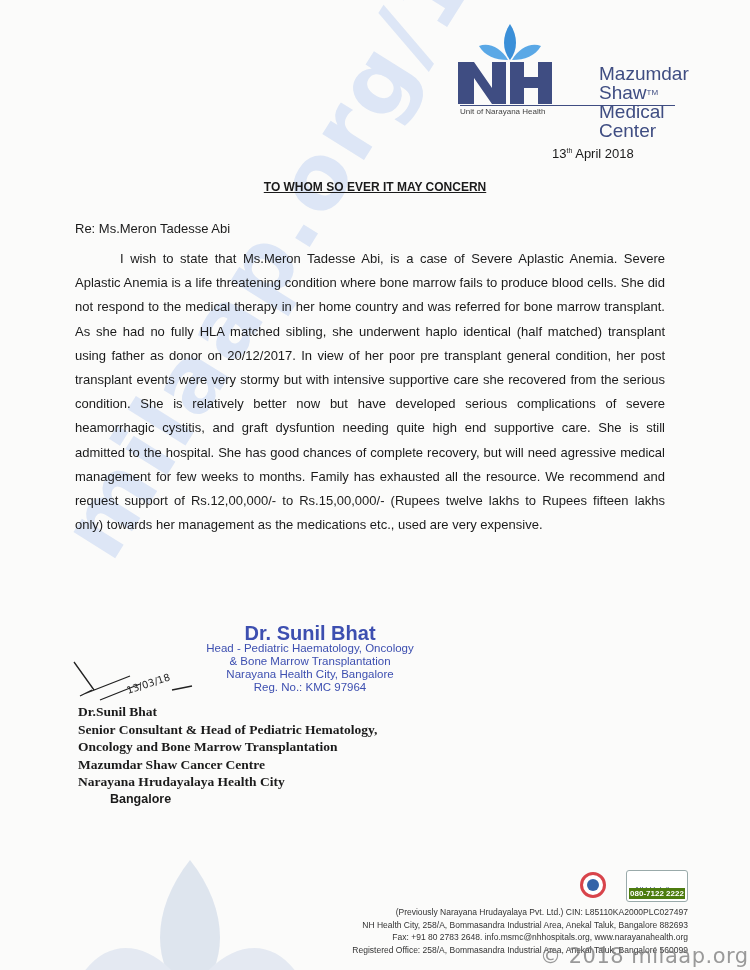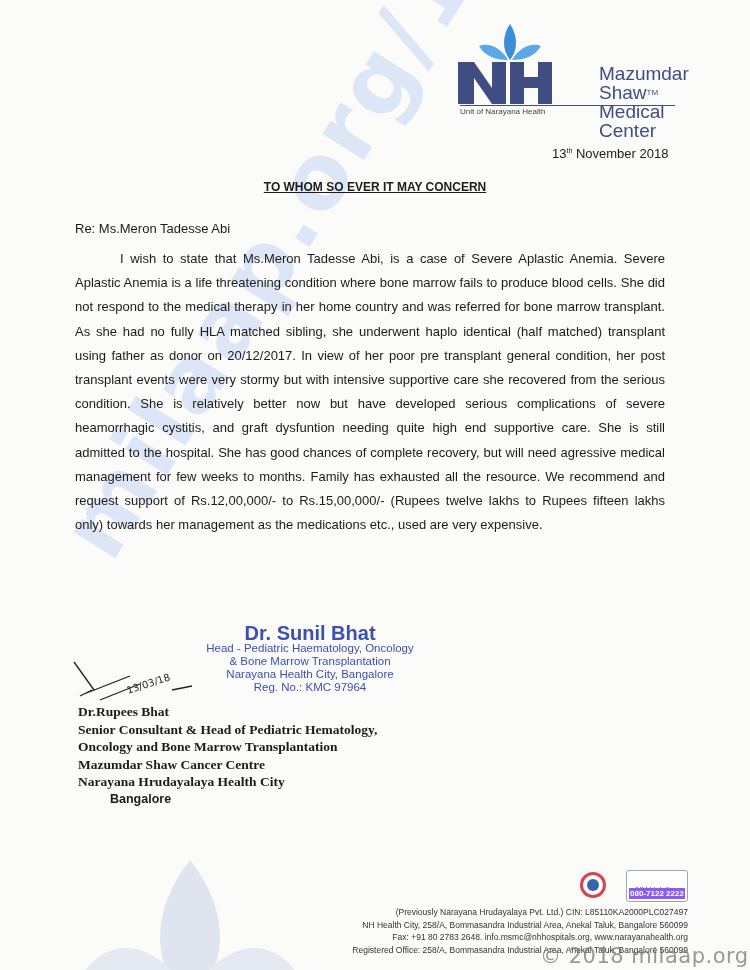--- a/index.html
+++ b/index.html
@@ -49,21 +49,21 @@
     font-family: "Liberation Serif", serif; font-weight: bold; font-size: 13.5px; line-height: 17.5px;
   }
   .sig-block .city { font-family: Liberation Sans, sans-serif; font-size: 12.5px; padding-left: 32px; }
   .badges { position: absolute; left: 580px; top: 870px; }
   .seal { position: absolute; left: 0; top: 2px; width: 26px; height: 26px; border-radius: 50%;
           border: 3px solid #d8444b; box-sizing: border-box; background: #fff; }
   .seal::after { content: ""; position: absolute; left: 4px; top: 4px; width: 12px; height: 12px;
           border-radius: 50%; background: #3564a8; }
   .helpline { position: absolute; left: 46px; top: 0; width: 60px; height: 30px; border: 1px solid #9aa; border-radius: 3px; background: #fff; }
   .helpline .hl-top { font-size: 8px; color: #3f4d82; text-align: center; margin-top: 14px; }
-  .helpline .hl-num { position: absolute; left: 2px; right: 2px; bottom: 2px; height: 11px; background: #8b5cf6; color: #fff;
+  .helpline .hl-num { position: absolute; left: 2px; right: 2px; bottom: 2px; height: 11px; background: #4d7c0f; color: #fff;
                       font-size: 8px; font-weight: bold; text-align: center; line-height: 11px; }
   .footer { position: absolute; right: 62px; top: 906px; text-align: right; font-size: 8.5px; line-height: 12.6px; color: #333; }
   .footer .company { font-weight: bold; }
   .copyright {
     position: absolute; left: 540px; top: 944px; font-size: 21px; color: rgba(120,120,120,0.75);
     font-family: "DejaVu Sans", sans-serif; letter-spacing: 0.5px;
   }
 </style>
 </head>
 <body>
@@ -90,21 +90,21 @@
     </svg>
     <div class="name">
       <span>Mazumdar Shaw</span><span class="tm">TM</span><br>
       <span>Medical Center</span>
     </div>
     <div class="rule"></div>
     <div class="unit">Unit of Narayana Health</div>
   </div>
 
   <div class="date">
-    <span>13</span><sup>th</sup><span> November 2018</span>
+    <span>13</span><sup>th</sup><span> April 2018</span>
   </div>
 
   <div class="title">TO WHOM SO EVER IT MAY CONCERN</div>
 
   <div class="re">
     <div>Re: Ms.Meron Tadesse Abi</div>
   </div>
 
   <p class="body" style="margin:0">I wish to state that Ms.Meron Tadesse Abi, is a case of Severe Aplastic Anemia.  Severe Aplastic Anemia is  a life threatening condition where bone marrow fails to produce blood cells. She did not respond to the medical therapy in her home country and was referred for bone marrow transplant.  As she had no fully HLA matched sibling, she underwent haplo identical (half matched) transplant using father as donor on 20/12/2017.  In view of her poor pre transplant general condition, her post transplant events were very stormy but with intensive supportive care she recovered from the serious condition.  She is relatively better now but have developed serious complications of severe heamorrhagic cystitis, and graft dysfuntion needing quite high end supportive care.  She is still admitted to the hospital.  She has good chances of complete recovery, but will need agressive medical management for few weeks to months.  Family has exhausted all the resource.  We recommend and request support of Rs.12,00,000/- to Rs.15,00,000/- (Rupees twelve lakhs to Rupees fifteen lakhs only) towards her management as the medications etc., used are very expensive.</p>
 
@@ -116,37 +116,37 @@
     <div>Reg. No.: KMC 97964</div>
   </div>
 
   <svg class="signature" viewBox="0 0 130 50">
     <path d="M4 2 L24 30 M22 30 L10 36 M14 34 L60 16 M30 40 L70 24" stroke="#222" stroke-width="1.3" fill="none"></path>
     <text x="58" y="34" font-family="DejaVu Sans" font-size="10" fill="#222" transform="rotate(-18 58 34)">13/03/18</text>
     <path d="M102 30 L122 26" stroke="#222" stroke-width="1.3"></path>
   </svg>
 
   <div class="sig-block">
-    <div>Dr.Rupees Bhat</div>
+    <div>Dr.Sunil Bhat</div>
     <div>Senior Consultant &amp; Head of Pediatric Hematology,</div>
     <div>Oncology and Bone Marrow Transplantation</div>
     <div>Mazumdar Shaw Cancer Centre</div>
     <div>Narayana Hrudayalaya Health City</div>
     <div class="city">Bangalore</div>
   </div>
 
   <div class="badges">
     <div class="seal"></div>
     <div class="helpline">
       <div class="hl-top">NH Helpline</div>
       <div class="hl-num">080-7122 2222</div>
     </div>
   </div>
 
   <div class="footer">
     <div>(Previously Narayana Hrudayalaya Pvt. Ltd.) CIN: L85110KA2000PLC027497</div>
-    <div>NH Health City, 258/A, Bommasandra Industrial Area, Anekal Taluk, Bangalore 560099</div>
+    <div>NH Health City, 258/A, Bommasandra Industrial Area, Anekal Taluk, Bangalore 882693</div>
     <div>Fax: +91 80 2783 2648. info.msmc@nhhospitals.org, www.narayanahealth.org</div>
     <div>Registered Office: 258/A, Bommasandra Industrial Area, Anekal Taluk, Bangalore 560099</div>
   </div>
 
   <div class="copyright">© 2018 milaap.org</div>
 </div>
 
 </body></html>

